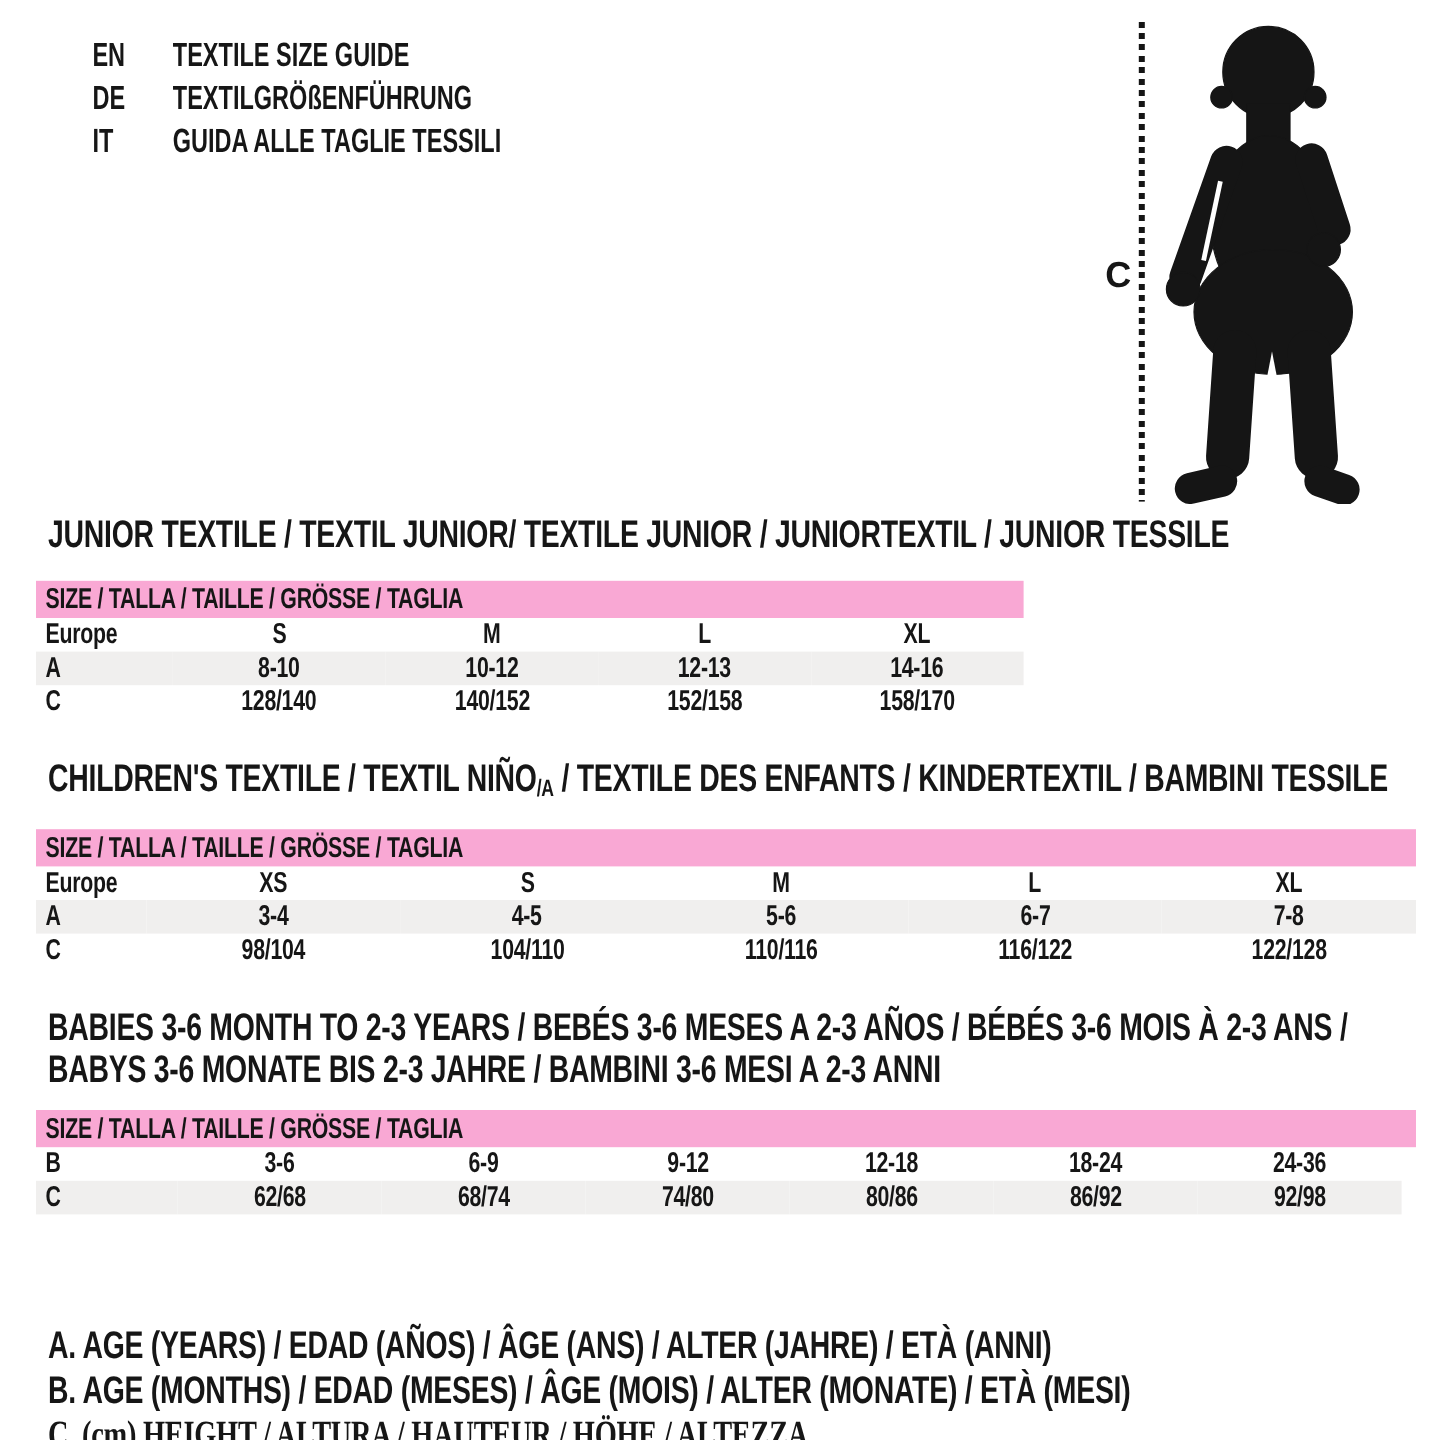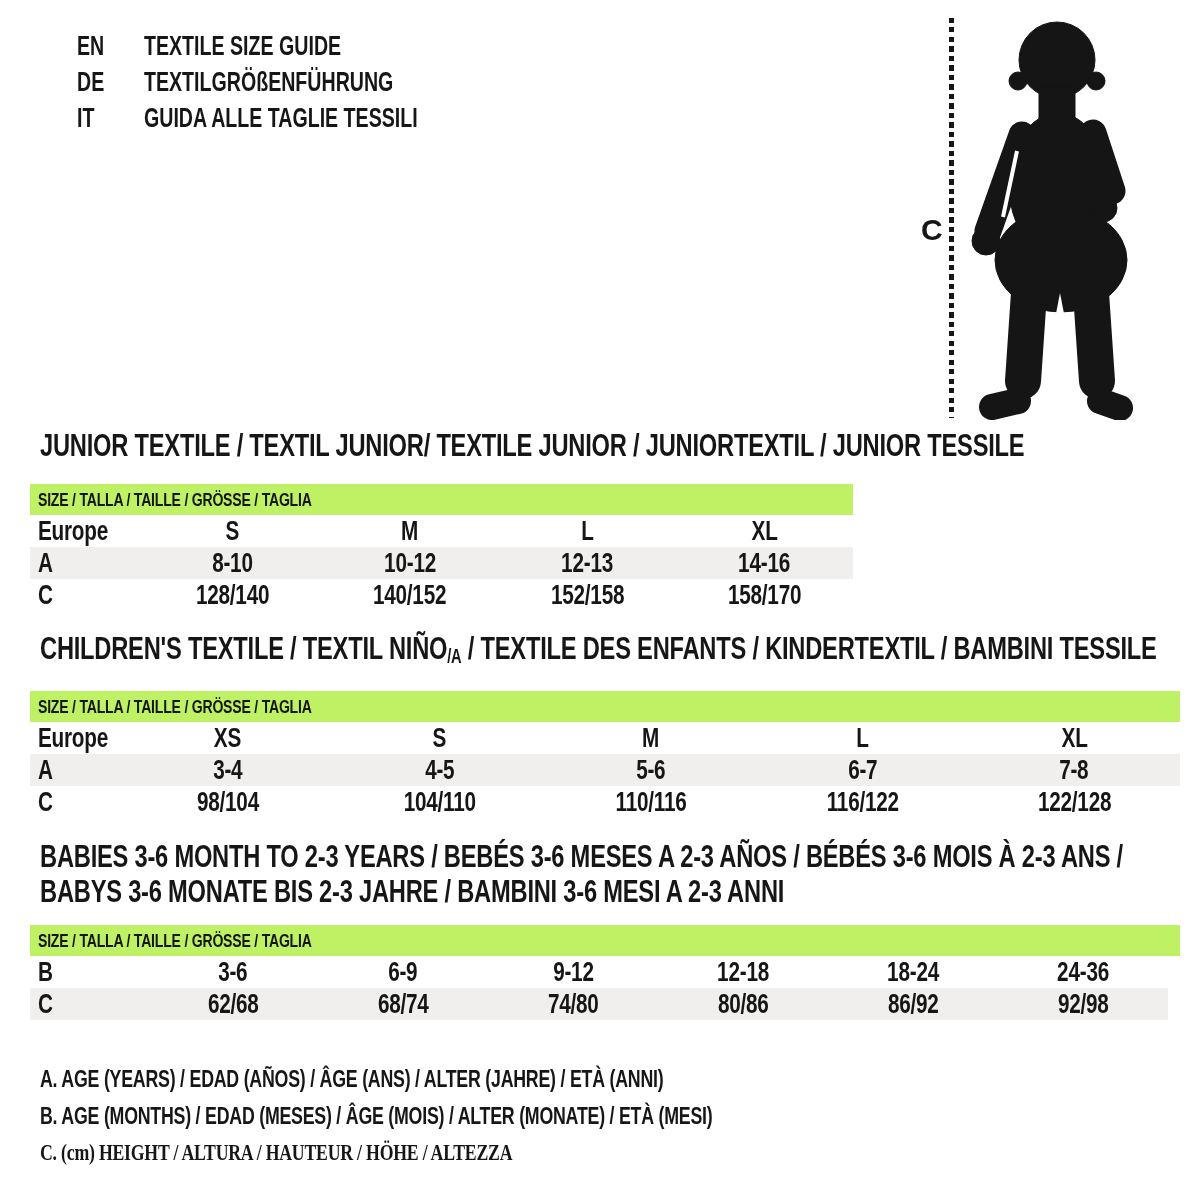--- a/index.html
+++ b/index.html
@@ -27,42 +27,42 @@
   .c-label { position:absolute; left:21px; top:213px; font-size:30px; }
   .figure svg { position:absolute; left:68px; top:15px; }
 
   
   .sec-title { position:absolute; left:40px; font-size:32px; white-space:nowrap; line-height:26px;text-align:center; }
   .sub { font-size:0.62em; position:relative; top:0.22em; }
 
   
   .sizewrap { position:absolute; left:30px; }
   .size-bar {
-    height:31px; line-height:31px; background:#bef264;
-    padding-left:8px; font-size:19px; box-sizing:border-box;
+    height:31px; line-height:31px; background:#f9a8d4;
+    padding-left:8px; font-size:24px; box-sizing:border-box;
   }
   table { border-collapse:collapse; table-layout:fixed; }
-  td { height:26px; padding:0; text-align:center; vertical-align:middle; font-size:28px; }
+  td { height:26px; padding:0; text-align:center; vertical-align:middle; font-size:24px; }
   td.lbl { text-align:left; padding-left:8px; }
   tr.stripe { background:#f0efee; }
 
   .junior    { top:484px; width:823px; }
   .junior table { width:823px; }
   .junior col.c0 { width:114px; }
 
   .childrens { top:691px; width:1150px; }
   .childrens table { width:1150px; }
   .childrens col.c0 { width:92px; }
 
   .babies    { top:925px; width:1150px; }
   .babies table { width:1138px; }
   .babies col.c0 { width:118px; }
 
   
-  .legend-line { position:absolute; left:40px; font-size:24px; white-space:nowrap; }
+  .legend-line { position:absolute; left:40px; font-size:32px; white-space:nowrap;margin-top:38px; }
 </style>
 </head>
 <body>
 
 <div>
 
   <div class="lang-list">
     <div class="lang-row">
       <span class="code">EN</span>
       <span class="ltitle">TEXTILE SIZE GUIDE</span>

